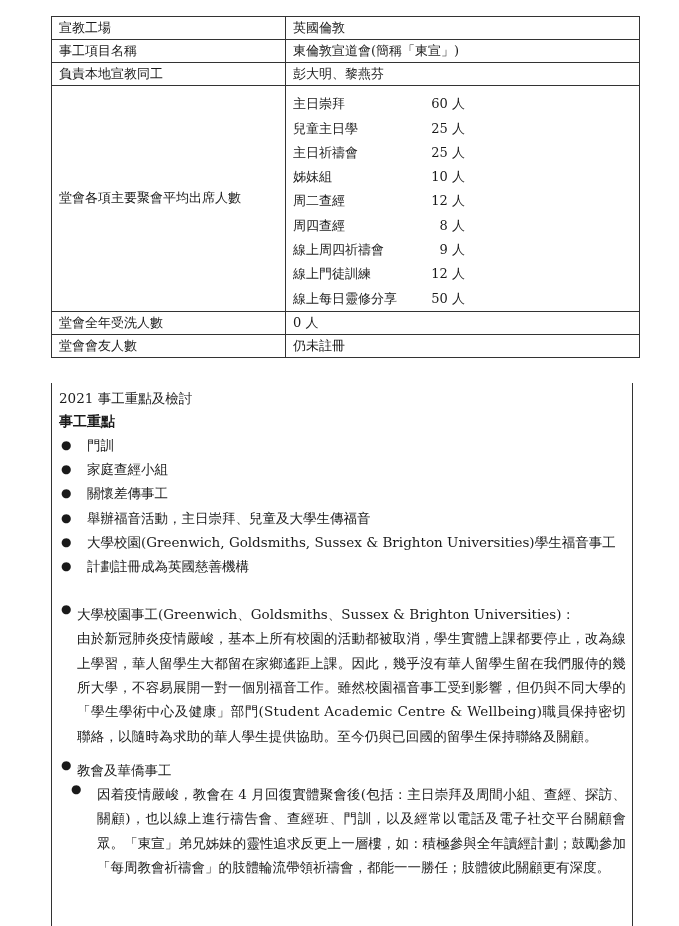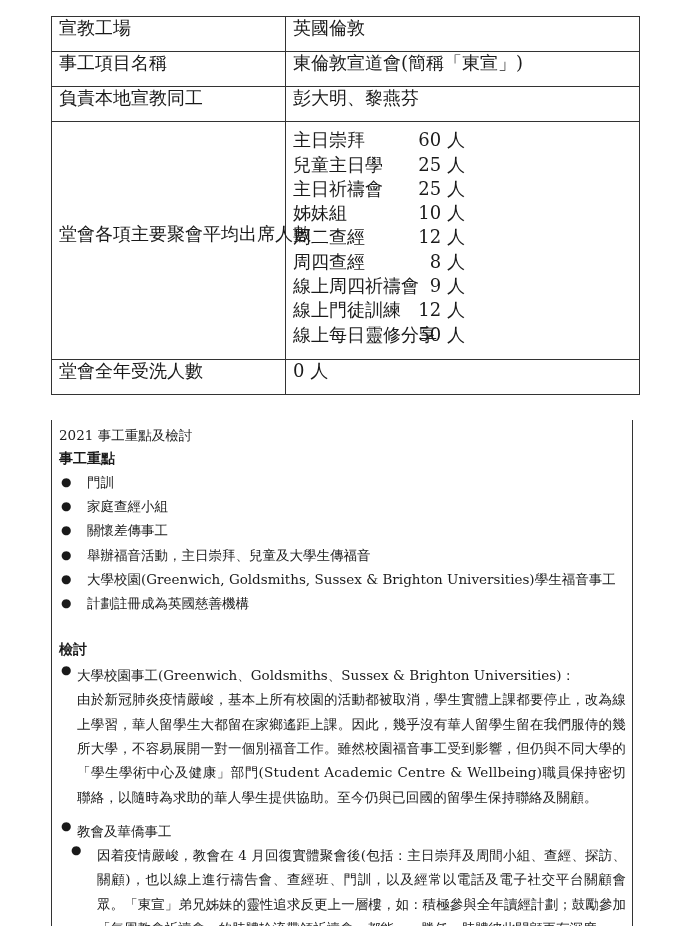--- a/index.html
+++ b/index.html
@@ -21,23 +21,23 @@
       top: 16px;
       width: 580px;
     }
     table.info {
       border-collapse: collapse;
       width: 580px;
       table-layout: fixed;
     }
     table.info td {
       border: 1px solid #333;
-      font-size: 18px;
+      font-size: 13px;
       line-height: 18px;
-      padding: 2px 6px 14px 7px;
+      padding: 2px 6px 2px 7px;
       vertical-align: middle;
       white-space: nowrap;
     }
     table.info td.label { width: 220px; }
     table.info td.value { width: 340px; }
     .att-list {
       padding: 1px 0;
     }
     .att-row {
       display: flex;
@@ -172,37 +172,40 @@
           <div class="att-row">
                 <span class="att-name">線上每日靈修分享</span>
                 <span class="att-count">50 人</span>
               </div>
         </div>
       </td>
     </tr>
     <tr>
       <td class="label">堂會全年受洗人數</td>
       <td class="value">0 人</td>
+    </tr>
+    <tr>
+      <td class="label">堂會會友人數</td>
+      <td class="value">仍未註冊</td>
     </tr>
   </tbody>
     </table>
 
   <div class="review-cell">
     <div class="year-title">2021 事工重點及檢討</div>
     <div class="section-head">事工重點</div>
     <ul class="focus">
       <li><span class="bullet">●</span><span>門訓</span></li>
       <li><span class="bullet">●</span><span>家庭查經小組</span></li>
       <li><span class="bullet">●</span><span>關懷差傳事工</span></li>
       <li><span class="bullet">●</span><span>舉辦福音活動，主日崇拜、兒童及大學生傳福音</span></li>
       <li><span class="bullet">●</span><span>大學校園(Greenwich, Goldsmiths, Sussex &amp; Brighton Universities)學生福音事工</span></li>
       <li><span class="bullet">●</span><span>計劃註冊成為英國慈善機構</span></li>
     </ul>
     <div class="spacer"></div>
-    <div class="section-head">檢討</div>
 
     <div class="review-item">
       <span class="bullet">●</span>
       <div class="title">大學校園事工(Greenwich、Goldsmiths、Sussex &amp; Brighton Universities)：</div>
       <div class="para">由於新冠肺炎疫情嚴峻，基本上所有校園的活動都被取消，學生實體上課都要停止，改為線上學習，華人留學生大都留在家鄉遙距上課。因此，幾乎沒有華人留學生留在我們服侍的幾所大學，不容易展開一對一個別福音工作。雖然校園福音事工受到影響，但仍與不同大學的「學生學術中心及健康」部門(Student Academic Centre &amp; Wellbeing)職員保持密切聯絡，以隨時為求助的華人學生提供協助。至今仍與已回國的留學生保持聯絡及關顧。</div>
     </div>
 
     <div class="review-item" style="margin-top:10px;">
       <span class="bullet">●</span>
       <div class="title">教會及華僑事工</div>

